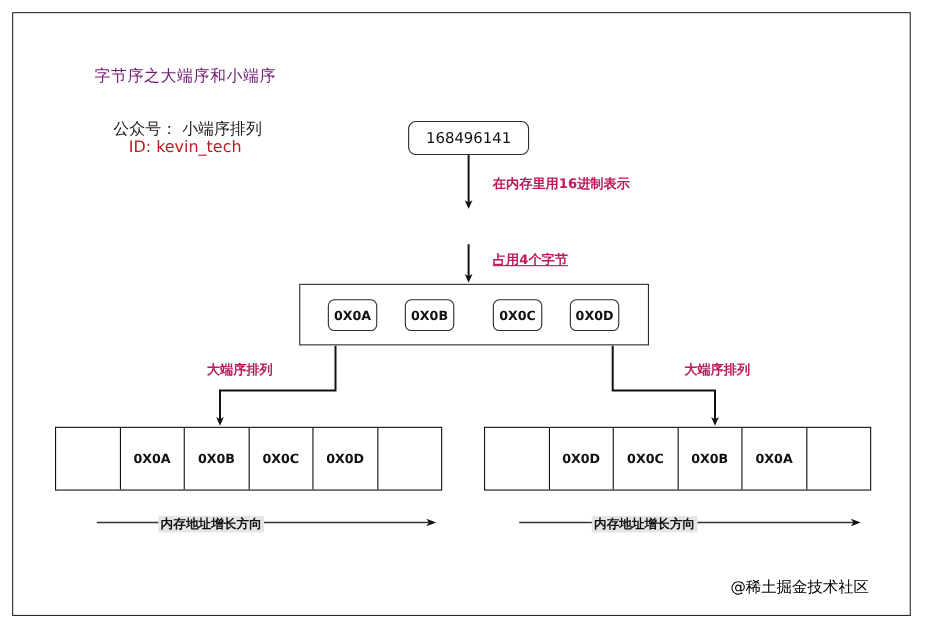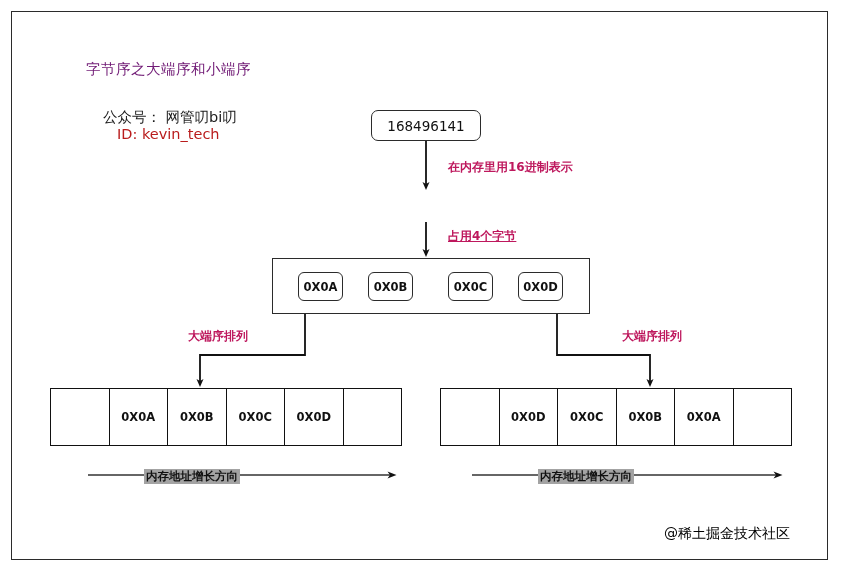--- a/index.html
+++ b/index.html
@@ -152,21 +152,21 @@
   }
   .mem-cell:last-child { border-right: none; }
 
   
   .axis-label {
     position: absolute;
     top: 469px;
     font-size: 11.5px;
     font-weight: bold;
     color: #111111;
-    background: #a3a3a3;
+    background: #e5e5e5;
     padding: 0 2px;
     white-space: nowrap;
   }
   #axis-label-big    { left: 144px; }
   #axis-label-little { left: 538px; }
 
   
   .watermark {
     position: absolute;
     left: 664px;
@@ -201,21 +201,21 @@
     <path d="M305,314 L305,355 L200,355 L200,383" fill="none" stroke="#111111" stroke-width="1.8" marker-end="url(#arrowhead)"></path>
 
     <path d="M557,314 L557,355 L650,355 L650,383" fill="none" stroke="#111111" stroke-width="1.8" marker-end="url(#arrowhead)"></path>
 
     <line x1="88" y1="475" x2="392" y2="475" stroke="#333333" stroke-width="1.4" marker-end="url(#arrowhead-flat)"></line>
 
     <line x1="472" y1="475" x2="778" y2="475" stroke="#333333" stroke-width="1.4" marker-end="url(#arrowhead-flat)"></line>
   </svg>
 
   <div class="title">字节序之大端序和小端序</div>
-  <div class="credit-line1">公众号： 网管叨bi叨</div>
+  <div class="credit-line1">公众号： 小端序排列</div>
   <div class="credit-line2">ID: kevin_tech</div>
 
   <div class="rbox plain" id="box-decimal">168496141</div>
 
   <div class="conn-label" id="label-hex-note">在内存里用16进制表示</div>
   <div class="conn-label" id="label-4bytes">占用4个字节</div>
   <div class="conn-label" id="label-big">大端序排列</div>
   <div class="conn-label" id="label-little">大端序排列</div>
 
   <div class="byte-container"></div>

